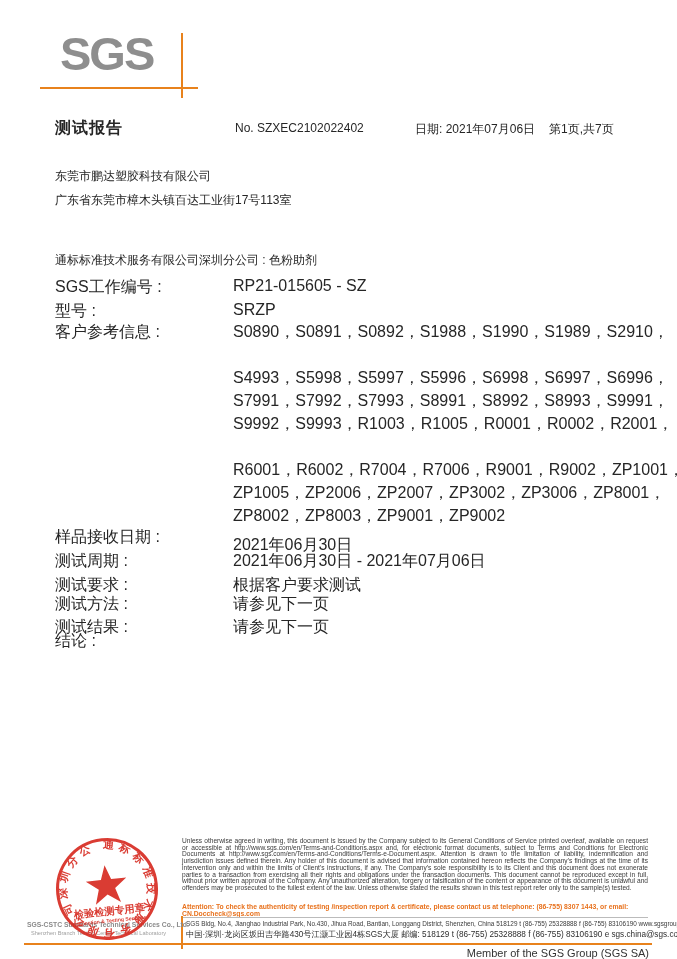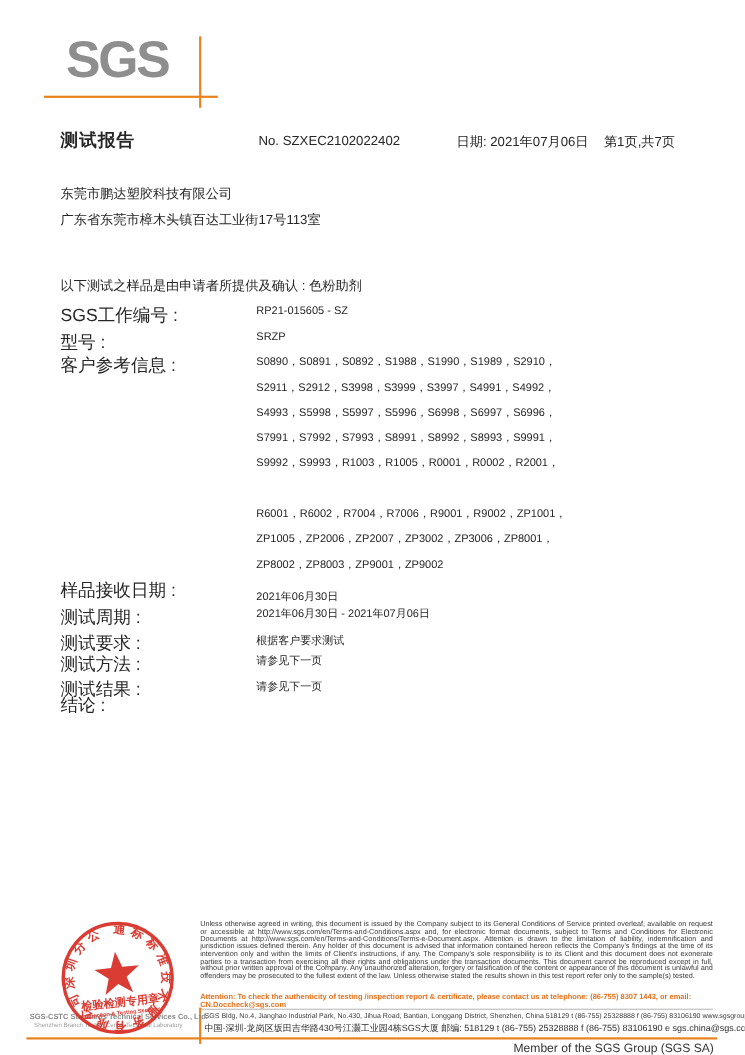--- a/index.html
+++ b/index.html
@@ -14,21 +14,21 @@
 
   
   .hdr{position:absolute;top:121px;font-size:12px;white-space:nowrap;}
   .hdr-title{left:55px;font-size:16px;font-weight:bold;top:118px;letter-spacing:1px;}
   .hdr-no{left:235px;}
   .hdr-date{left:415px;}
   .hdr-pages{left:549px;}
 
   .line{position:absolute;font-size:12px;white-space:nowrap;}
   .lbl{position:absolute;left:55px;font-size:16px;white-space:nowrap;}
-  .val{position:absolute;left:233px;font-size:10px;white-space:nowrap;}
+  .val{position:absolute;left:233px;font-size:16px;white-space:nowrap;}
   .para{position:absolute;left:233px;width:414px;font-size:12px;line-height:16.8px;
     white-space:normal;text-align:justify;}
 
   
   .fine{position:absolute;left:182px;top:838px;width:466px;font-size:6.6px;line-height:6.7px;
     color:#3a3a3a;text-align:justify;}
   .attn{position:absolute;left:182px;top:903px;width:466px;font-size:6.8px;line-height:7.2px;
     color:#e8711c;font-weight:bold;}
   .addr-sep-top{position:absolute;left:182px;top:917px;width:466px;height:1px;background:#bbb;}
   .addr-row1{position:absolute;left:186px;top:920px;width:462px;font-size:6.4px;color:#3a3a3a;white-space:nowrap;}
@@ -51,31 +51,30 @@
   <div class="logo-vline"></div>
 
   <div class="hdr hdr-title">测试报告</div>
   <div class="hdr hdr-no">No. SZXEC2102022402</div>
   <div class="hdr hdr-date">日期: 2021年07月06日</div>
   <div class="hdr hdr-pages">第1页,共7页</div>
 
   <div class="line" style="left:55px;top:168px;">东莞市鹏达塑胶科技有限公司</div>
   <div class="line" style="left:55px;top:192px;">广东省东莞市樟木头镇百达工业街17号113室</div>
 
-  <div class="line" style="left:55px;top:252px;">以下测试之样品是由申请者所提供及确认 : 色粉助剂</div>
+  <div class="line" style="left:55px;top:252px;">通标标准技术服务有限公司深圳分公司 : 色粉助剂</div>
 
   <div class="lbl" style="top:277px;">SGS工作编号 :</div>
   <div class="val" style="top:277px;">RP21-015605 - SZ</div>
 
   <div class="lbl" style="top:301px;">型号 :</div>
   <div class="val" style="top:301px;">SRZP</div>
 
   <div class="lbl" style="top:322px;">客户参考信息 :</div>
   <div class="val" style="top:322px;">S0890，S0891，S0892，S1988，S1990，S1989，S2910，</div>
-  <div class="val" style="top:345px;">S2911，S2912，S3998，S3999，S3997，S4991，S4992，</div>
   <div class="val" style="top:368px;">S4993，S5998，S5997，S5996，S6998，S6997，S6996，</div>
   <div class="val" style="top:391px;">S7991，S7992，S7993，S8991，S8992，S8993，S9991，</div>
   <div class="val" style="top:414px;">S9992，S9993，R1003，R1005，R0001，R0002，R2001，</div>
   <div class="val" style="top:460px;">R6001，R6002，R7004，R7006，R9001，R9002，ZP1001，</div>
   <div class="val" style="top:483px;">ZP1005，ZP2006，ZP2007，ZP3002，ZP3006，ZP8001，</div>
   <div class="val" style="top:506px;">ZP8002，ZP8003，ZP9001，ZP9002</div>
 
   <div class="lbl" style="top:527px;">样品接收日期 :</div>
   <div class="val" style="top:535px;">2021年06月30日</div>
 

